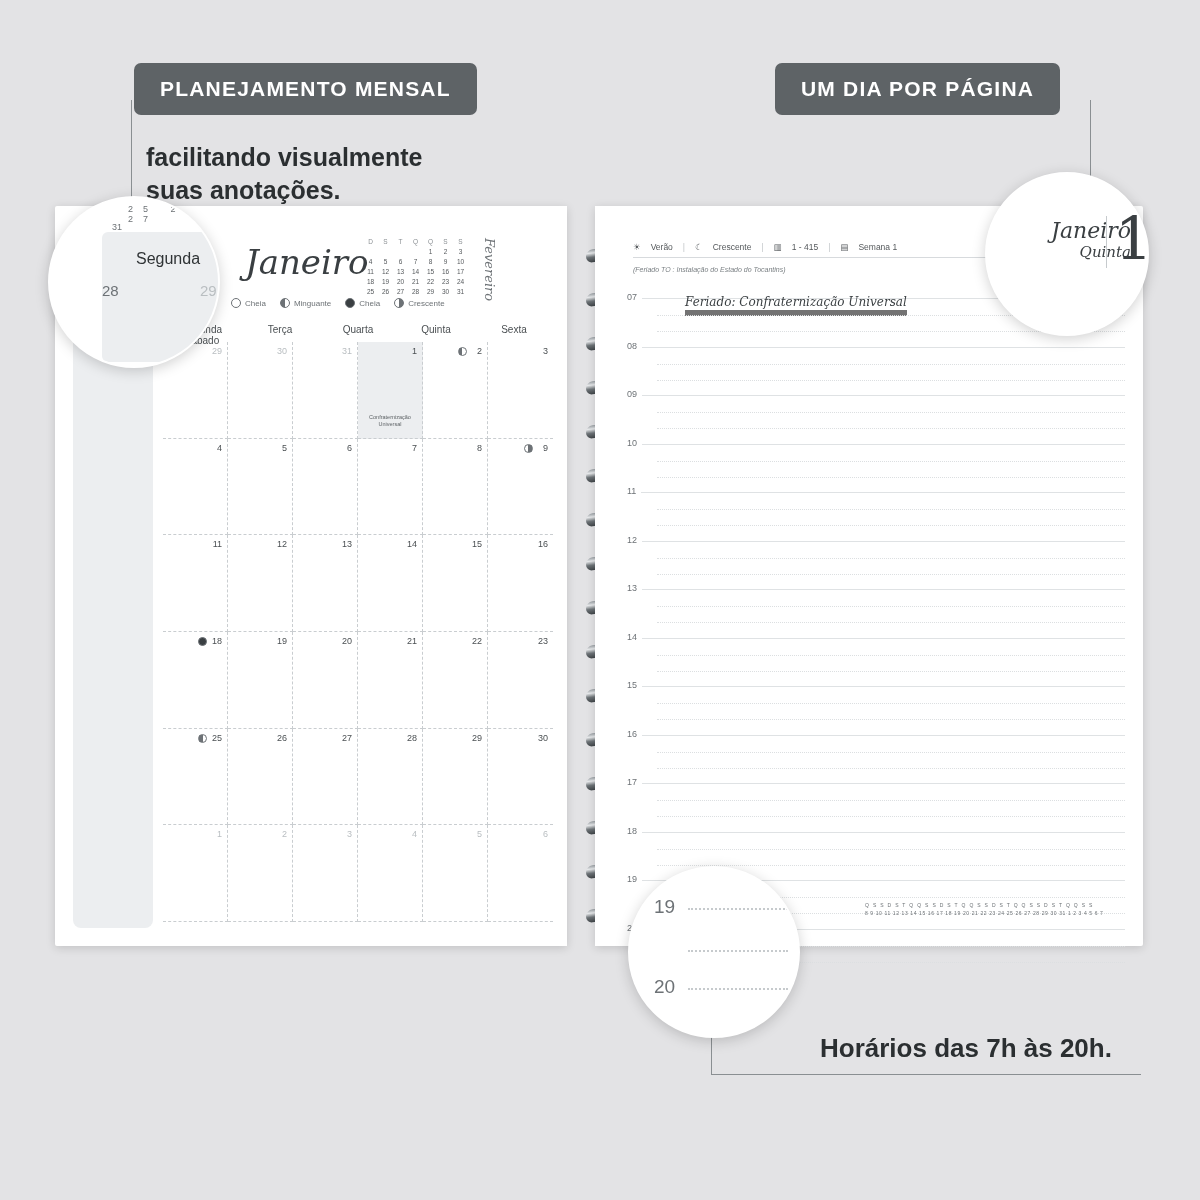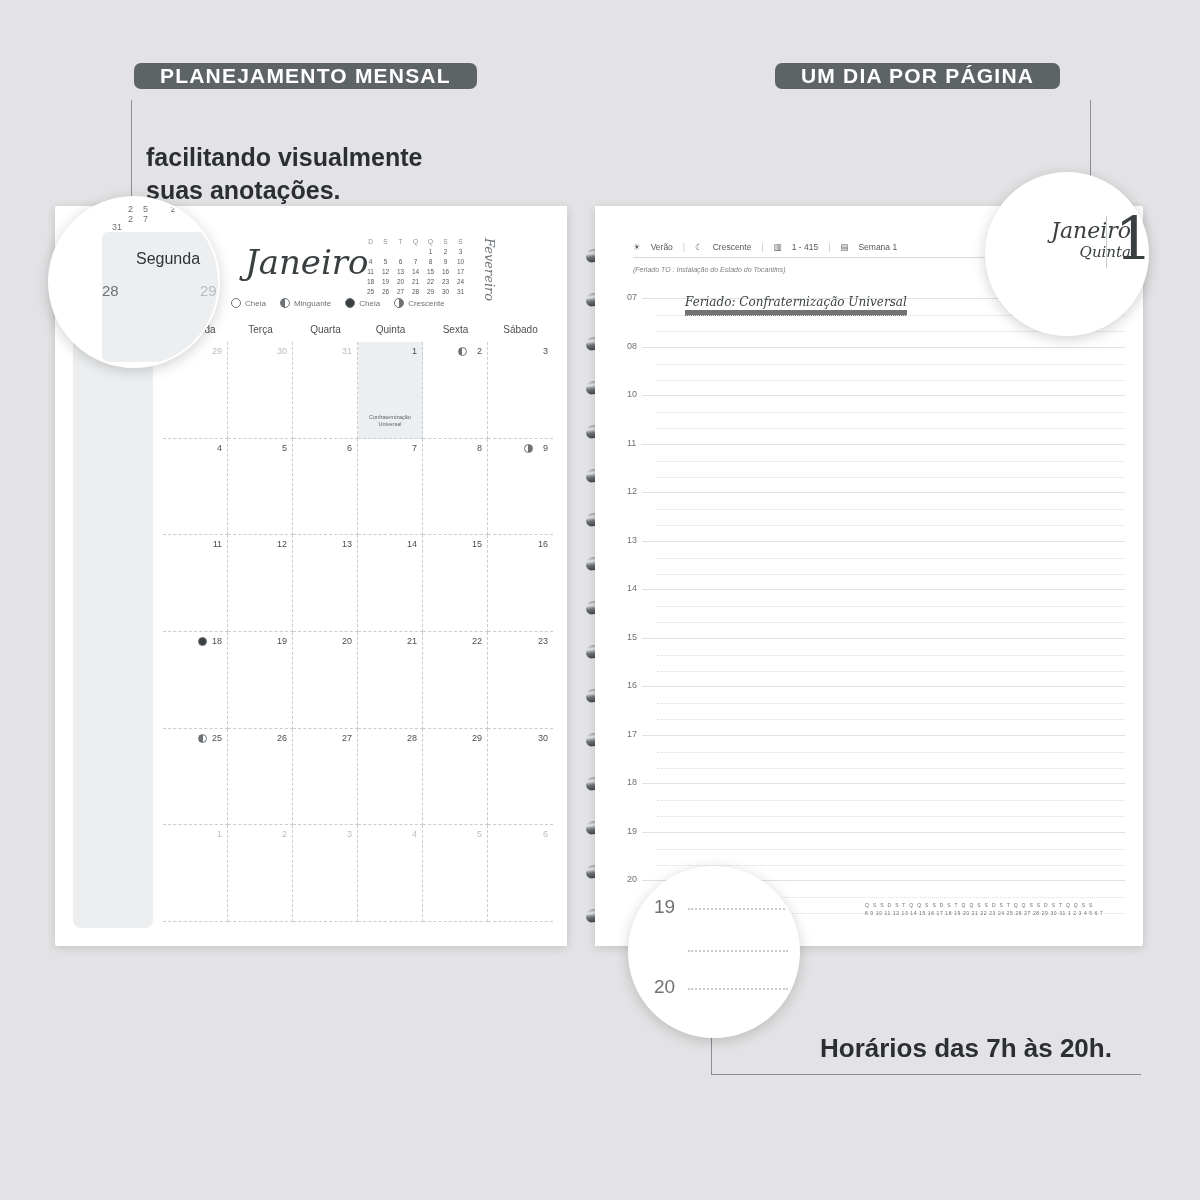--- a/index.html
+++ b/index.html
@@ -13,21 +13,21 @@
   .stage{position:absolute;inset:0;}
 
   
   .pill{
     position:absolute;
     background:#5e6366;
     color:#fff;
     font-weight:bold;
     letter-spacing:1.2px;
     font-size:21px;
-    padding:1px 26px;
+    padding:14px 26px;
     border-radius:7px;
     white-space:nowrap;
   }
   .pill-left{left:134px;top:63px;}
   .pill-right{left:775px;top:63px;}
 
   .sub{
     position:absolute;
     color:#2b2f31;
     font-size:25px;
@@ -83,21 +83,21 @@
   }
   .moon-legend span{display:flex;align-items:center;gap:4px;}
   .mglyph{width:8px;height:8px;border-radius:50%;border:1px solid #6d7276;display:inline-block;}
   .mglyph.full{background:#fff;}
   .mglyph.wan{background:linear-gradient(90deg,#6d7276 50%,#fff 50%);}
   .mglyph.new{background:#3a3f42;}
   .mglyph.cre{background:linear-gradient(90deg,#fff 50%,#6d7276 50%);}
 
   .dow-row{
     position:absolute;left:108px;top:118px;width:390px;
-    display:grid;grid-template-columns:repeat(6,1fr);
+    display:grid;grid-template-columns:repeat(5,1fr);
     font-size:10px;color:#4a4f52;text-align:center;
   }
   .grid{
     position:absolute;left:108px;top:136px;width:390px;height:580px;
     display:grid;grid-template-columns:repeat(6,1fr);grid-template-rows:repeat(6,1fr);
   }
   .cell{
     border-right:1px dashed #c9cdd0;border-bottom:1px dashed #c9cdd0;
     position:relative;
   }
@@ -480,20 +480,25 @@
             <div class="note"><u>Feriado: Confraternização Universal</u></div>
             <div class="l1"></div>
             <div class="l2"></div>
           </div>
           <div class="hour">
             <div class="lbl">08</div>
             <div class="l1"></div>
             <div class="l2"></div>
           </div>
           <div class="hour">
+            <div class="lbl">09</div>
+            <div class="l1"></div>
+            <div class="l2"></div>
+          </div>
+          <div class="hour">
             <div class="lbl">10</div>
             <div class="l1"></div>
             <div class="l2"></div>
           </div>
           <div class="hour">
             <div class="lbl">11</div>
             <div class="l1"></div>
             <div class="l2"></div>
           </div>
           <div class="hour">

